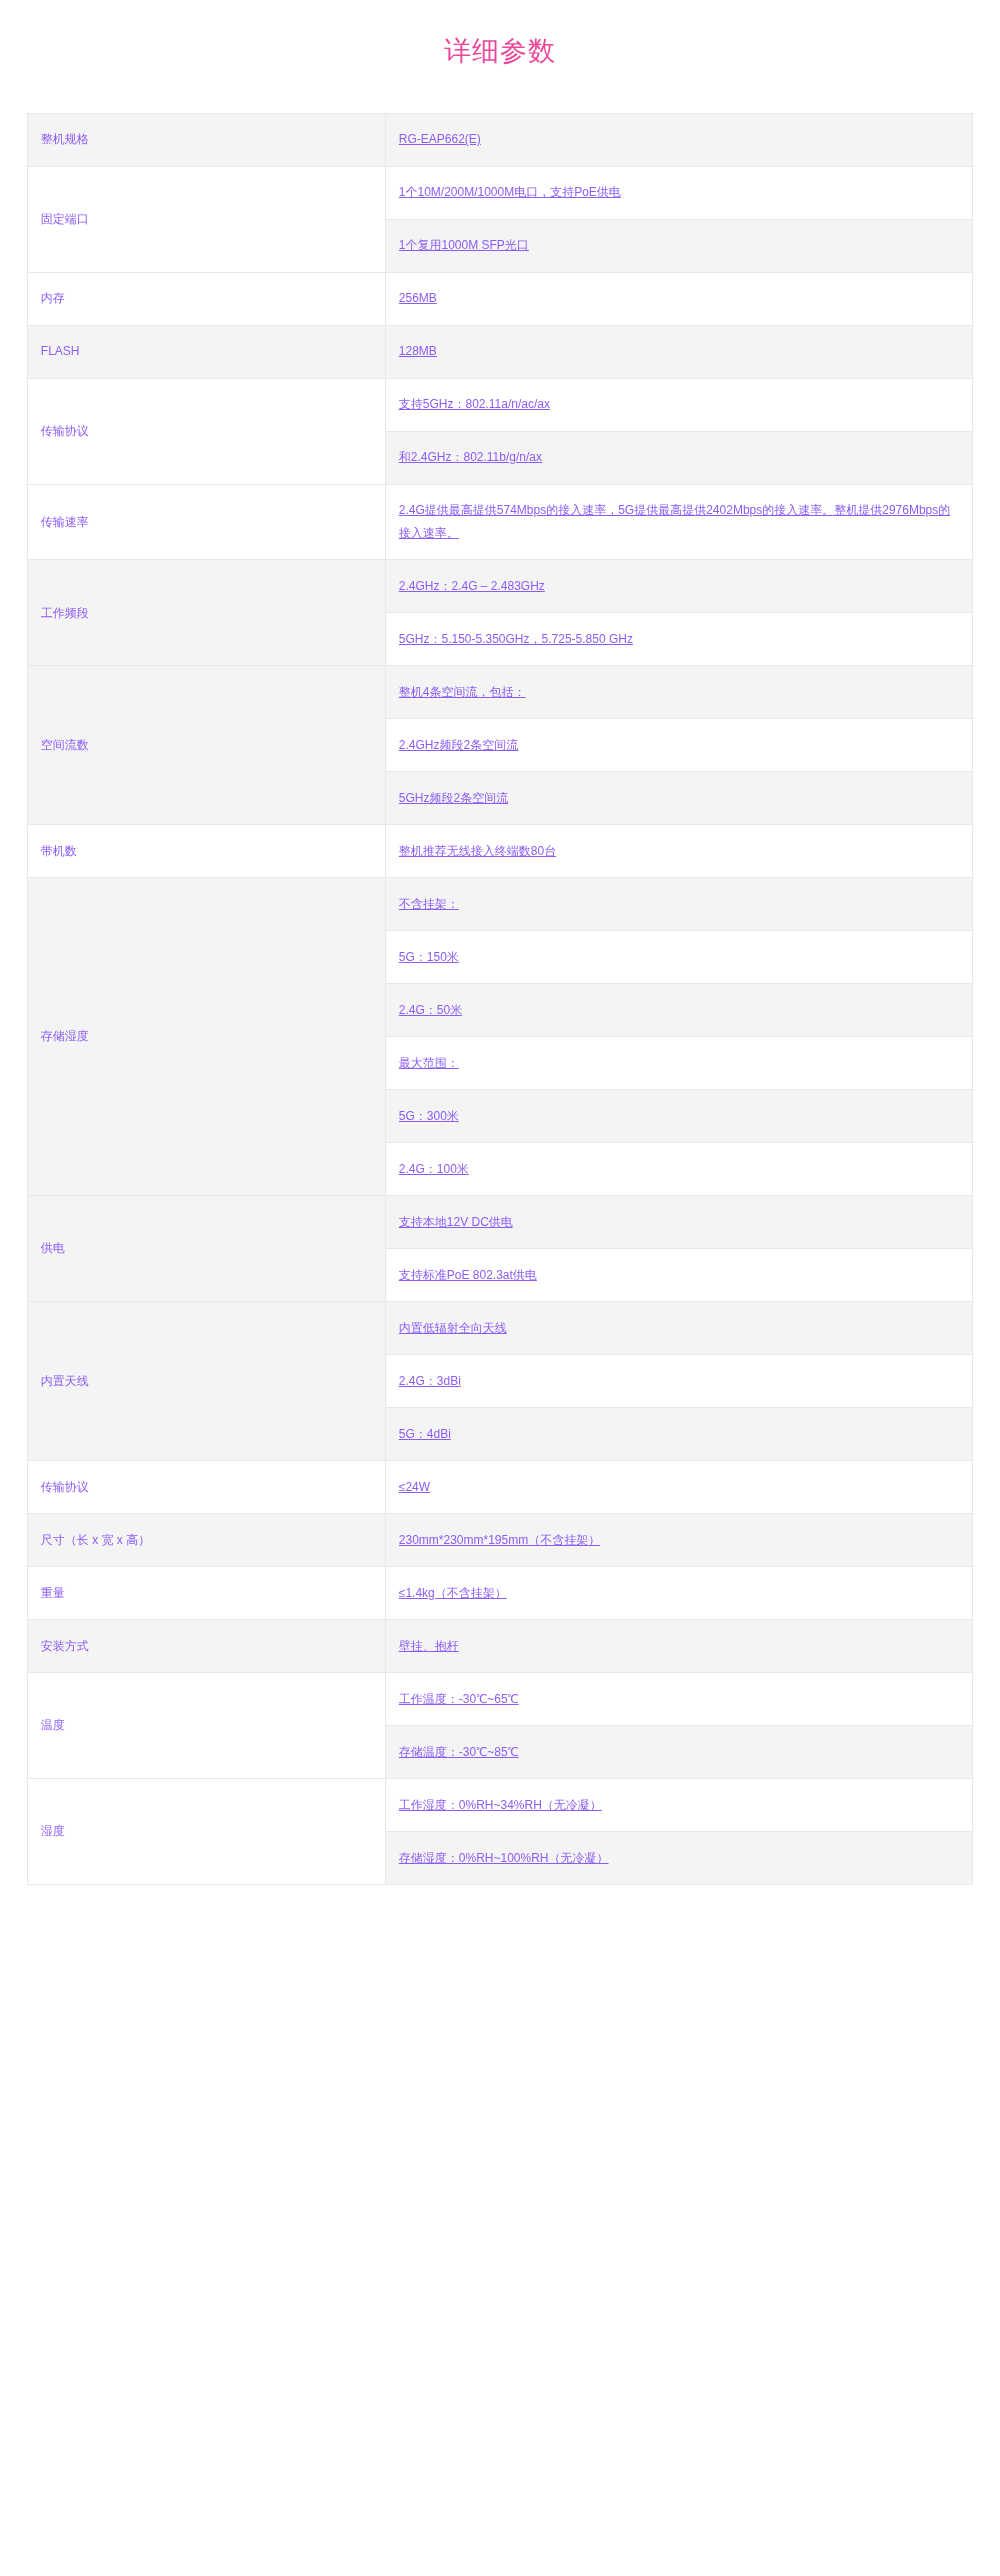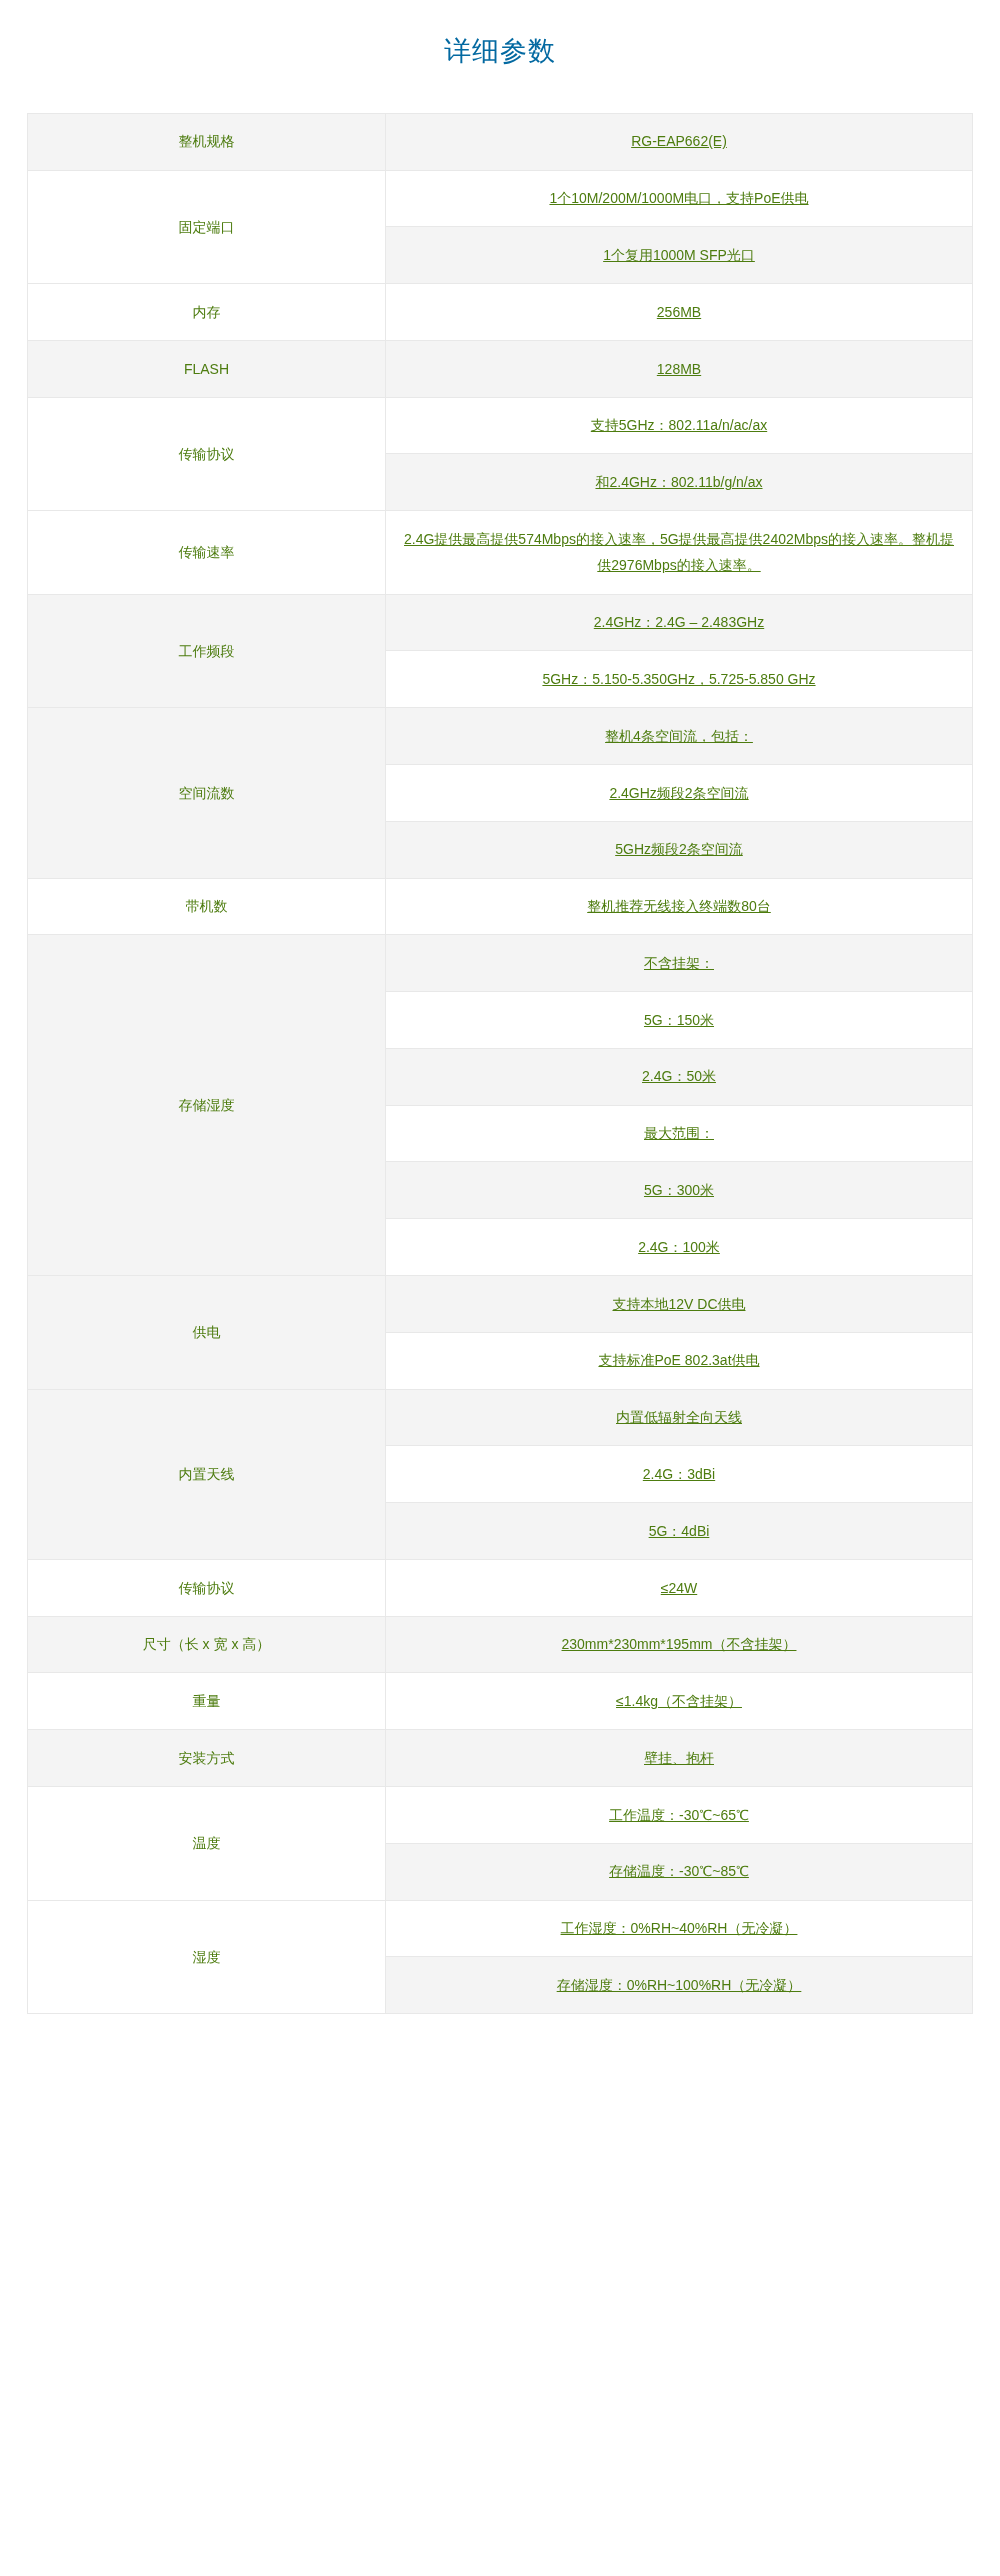--- a/index.html
+++ b/index.html
@@ -16,42 +16,42 @@
   }
   .page {
     width: 1000px;
     box-sizing: border-box;
     padding-top: 33px;
   }
   .page-title {
     text-align: center;
     font-size: 27px;
     font-weight: 400;
-    color: #0369a1;
+    color: #ec4899;
     letter-spacing: 0.9px;
     margin: 0 0 42px 0;
     line-height: 1.4;
   }
   .spec-table-wrap {
     padding: 0 27px;
     box-sizing: border-box;
   }
   table.spec-table {
     width: 946px;
     border-collapse: collapse;
     table-layout: fixed;
     border-top: 0.9px solid #e8e8e8;
     border-left: 0.9px solid #e8e8e8;
   }
   table.spec-table td {
     border-right: 0.9px solid #e8e8e8;
     border-bottom: 0.9px solid #e8e8e8;
-    font-size: 14px;
-    color: #4d7c0f;
-    text-align: center;
+    font-size: 12px;
+    color: #8b5cf6;
+    text-align: left;
     vertical-align: middle;
     padding: 14.6px 12.8px;
     line-height: 1.9;
     box-sizing: border-box;
   }
   td.label-cell {
     width: 358px;
     font-size: 12px;
     color: #555555;
   }
@@ -182,21 +182,21 @@
           </tr>
           <tr>
             <td class="label-cell plain" rowspan="2">温度</td>
             <td class="value-cell plain">工作温度：-30℃~65℃</td>
           </tr>
           <tr>
             <td class="value-cell shade">存储温度：-30℃~85℃</td>
           </tr>
           <tr>
             <td class="label-cell plain" rowspan="2">湿度</td>
-            <td class="value-cell plain">工作湿度：0%RH~40%RH（无冷凝）</td>
+            <td class="value-cell plain">工作湿度：0%RH~34%RH（无冷凝）</td>
           </tr>
           <tr>
             <td class="value-cell shade">存储湿度：0%RH~100%RH（无冷凝）</td>
           </tr>
         </tbody>
     </table>
   </div>
 
 </div>
 

